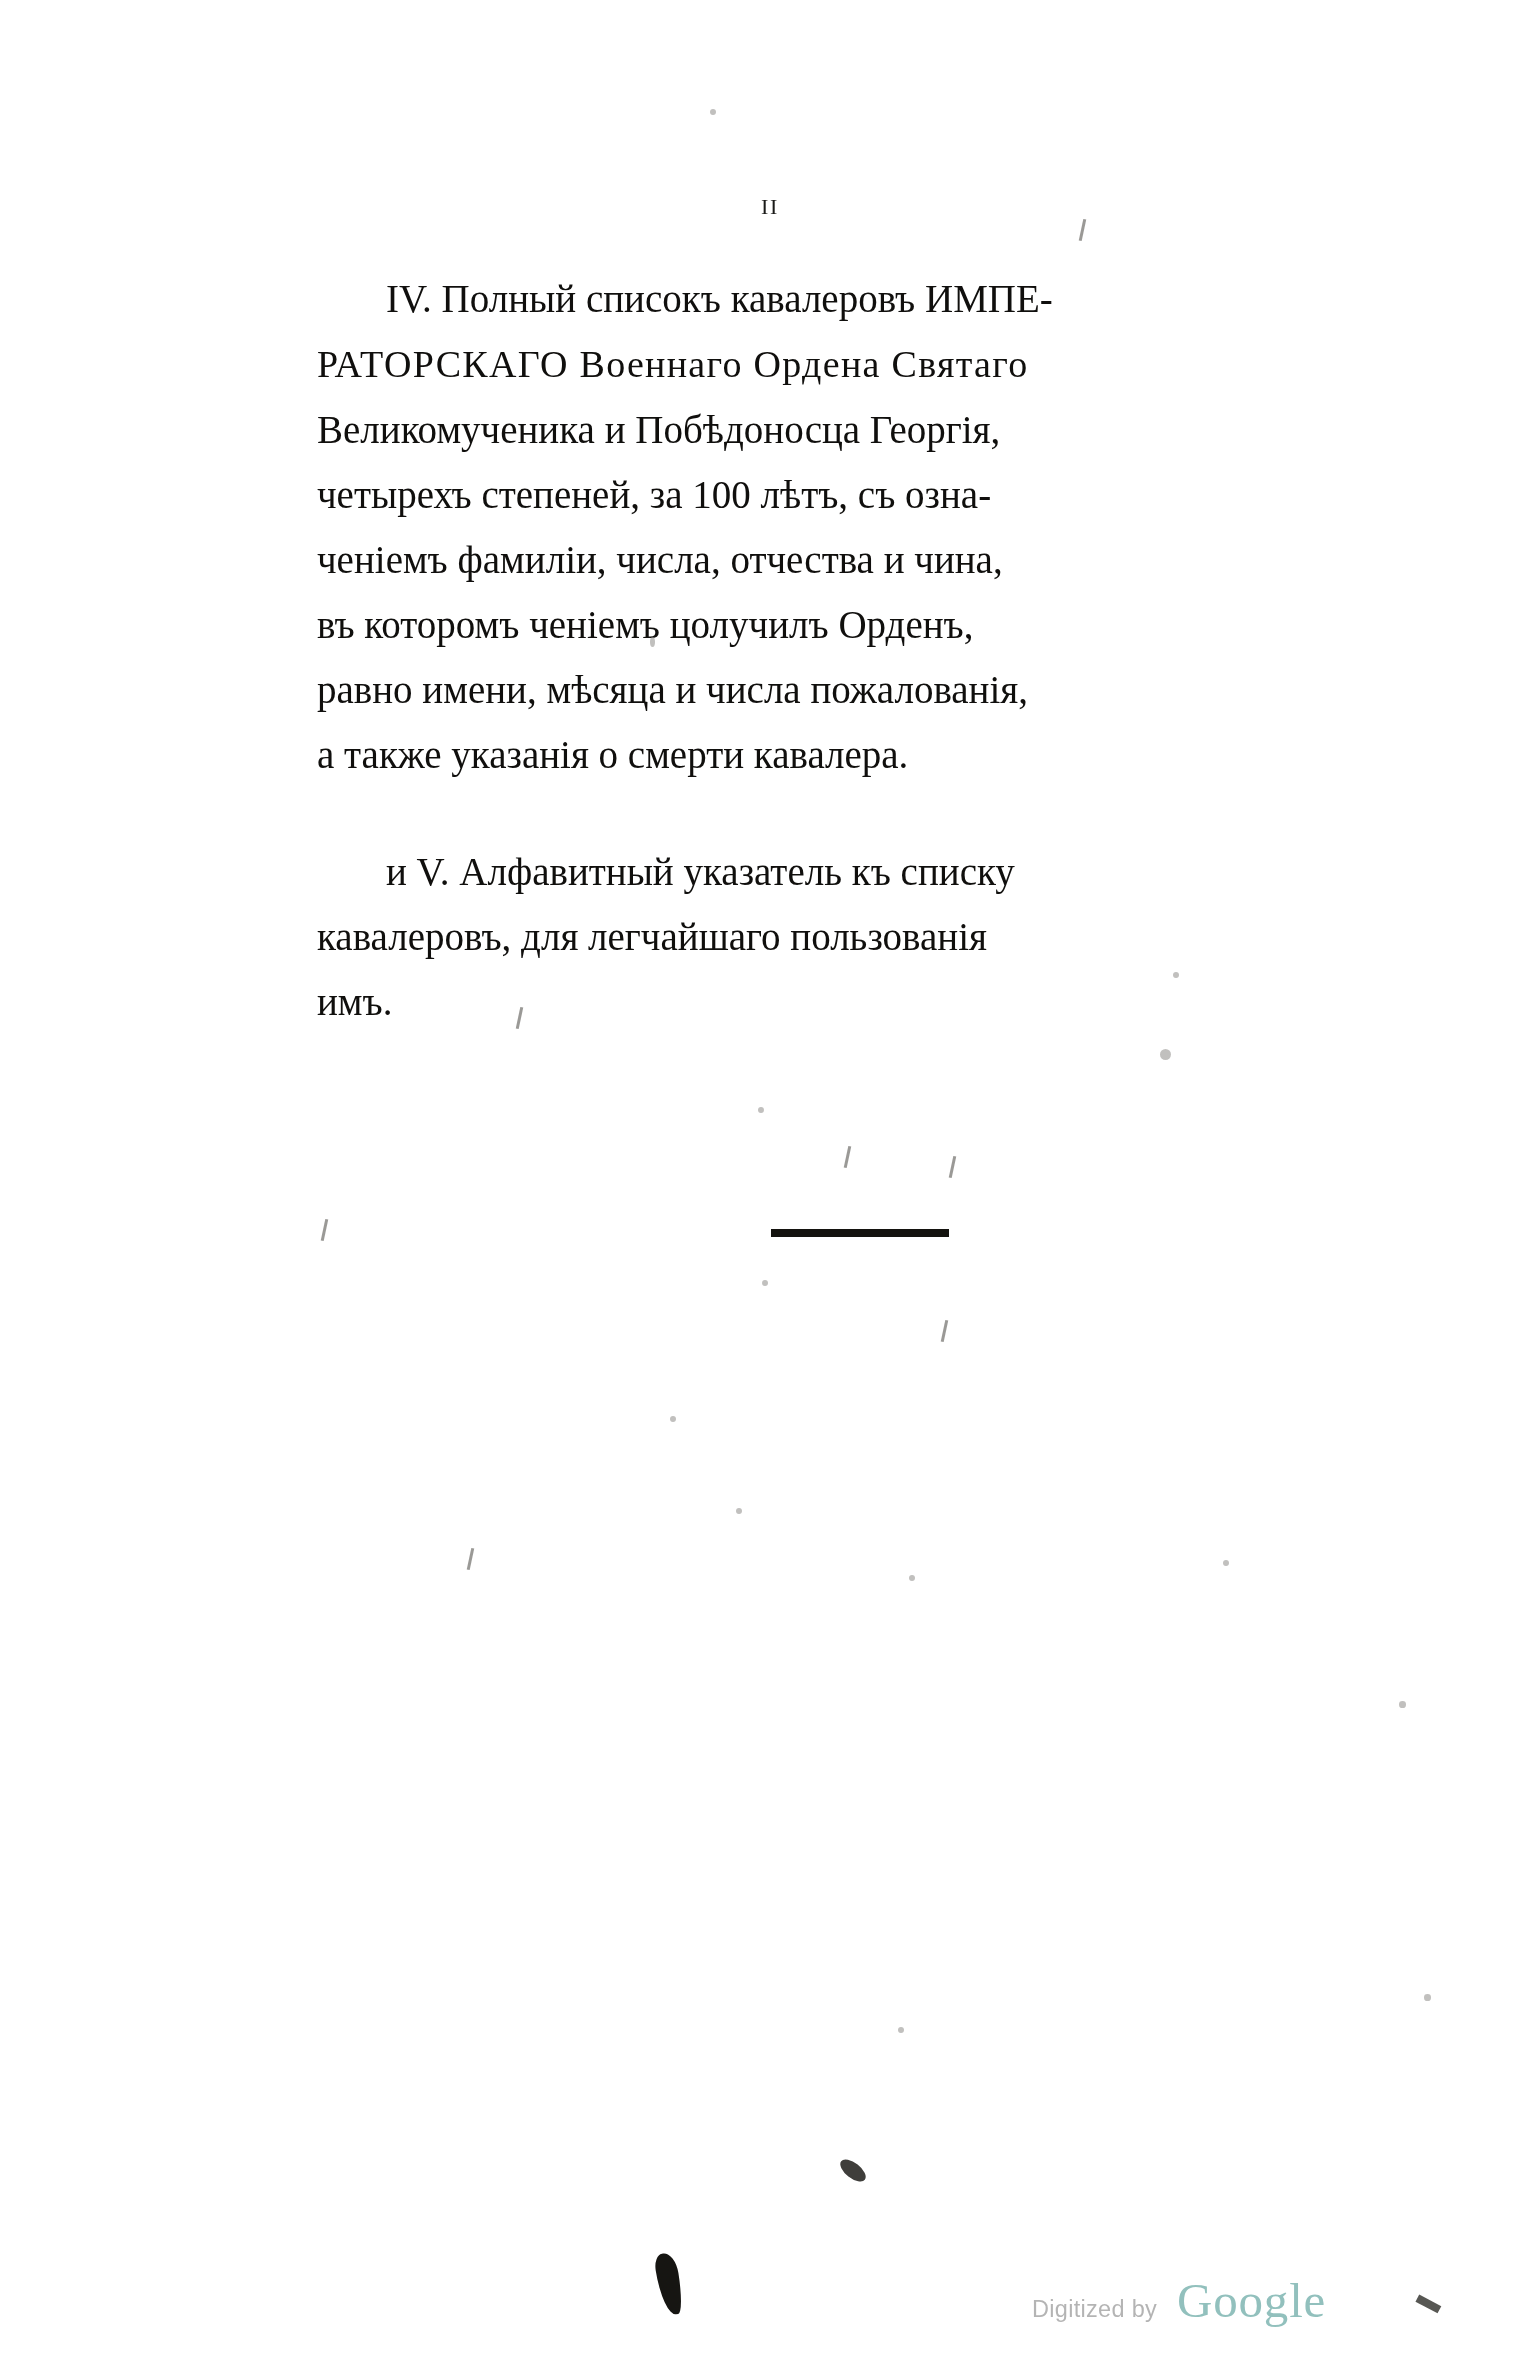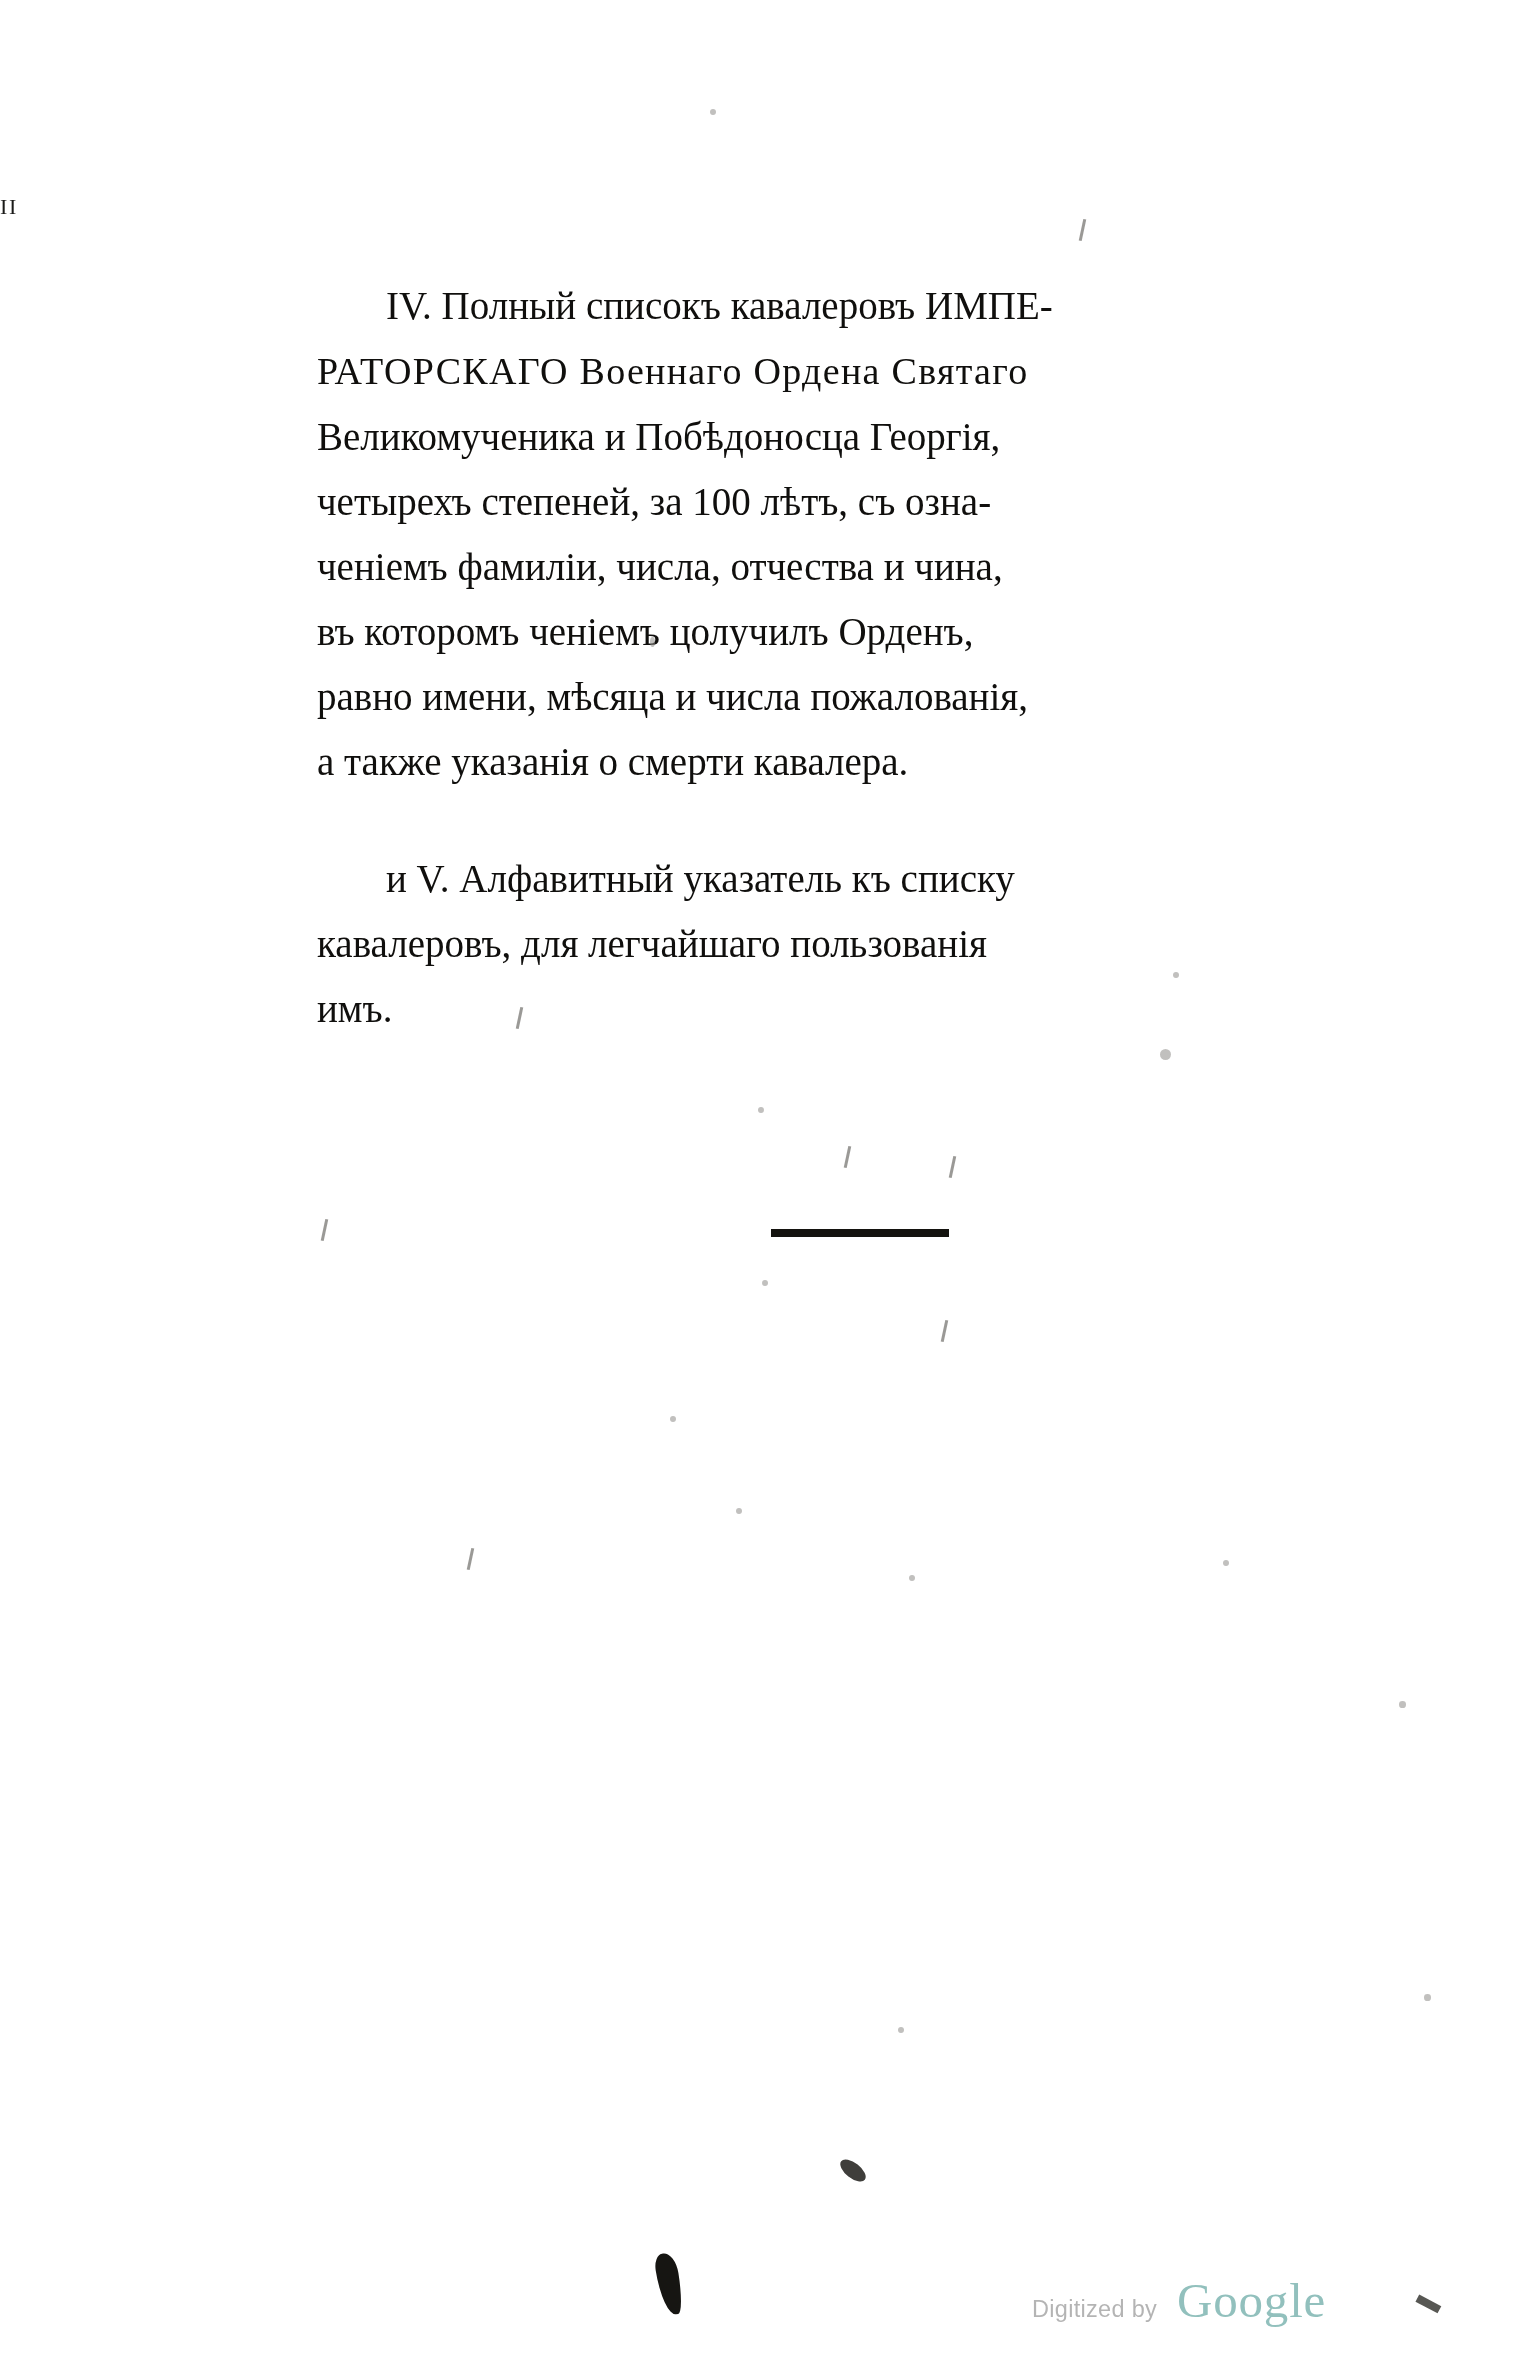--- a/index.html
+++ b/index.html
@@ -16,32 +16,32 @@
     font-family: "Liberation Serif", serif;
     color: #12110f;
   }
 
   
   .folio {
     position: absolute;
     top: 194px;
     left: 0;
     width: 1540px;
-    text-align: left;
+    text-align: center;
     font-family: "Liberation Serif", serif;
     font-size: 22px;
     letter-spacing: 1.7px;
     color: #1a1a18;
   }
 
   
   .textblock {
     position: absolute;
     left: 317px;
-    top: 273px;
+    top: 266px;
     width: 1081px;
   }
 
   .para {
     font-size: 39px;
     line-height: 65px;
     text-align: justify;
     text-justify: inter-word;
     color: #100f0d;
     margin: 0 0 0 0;

